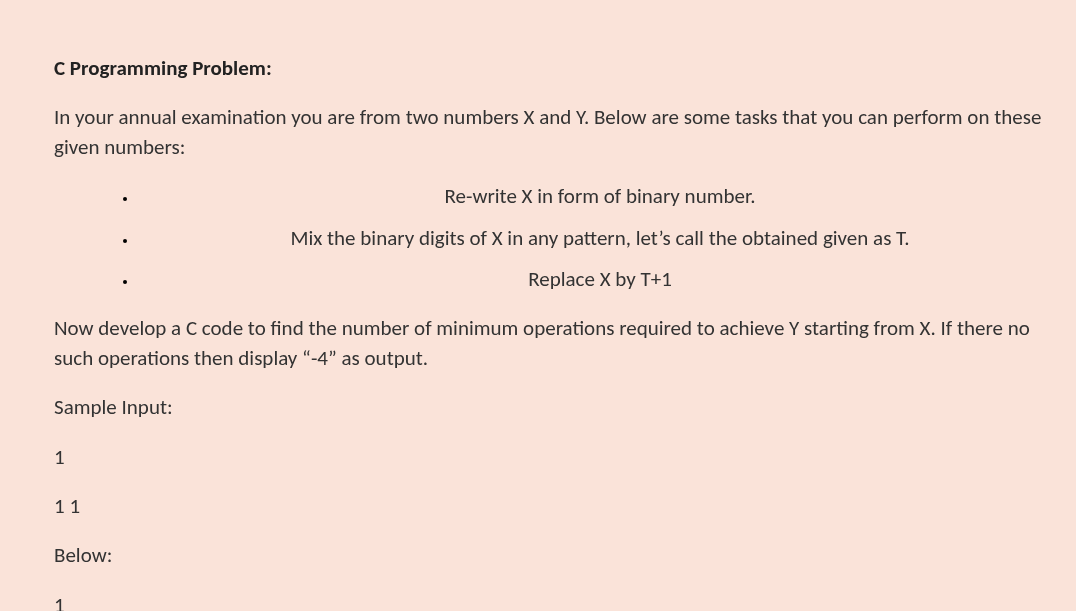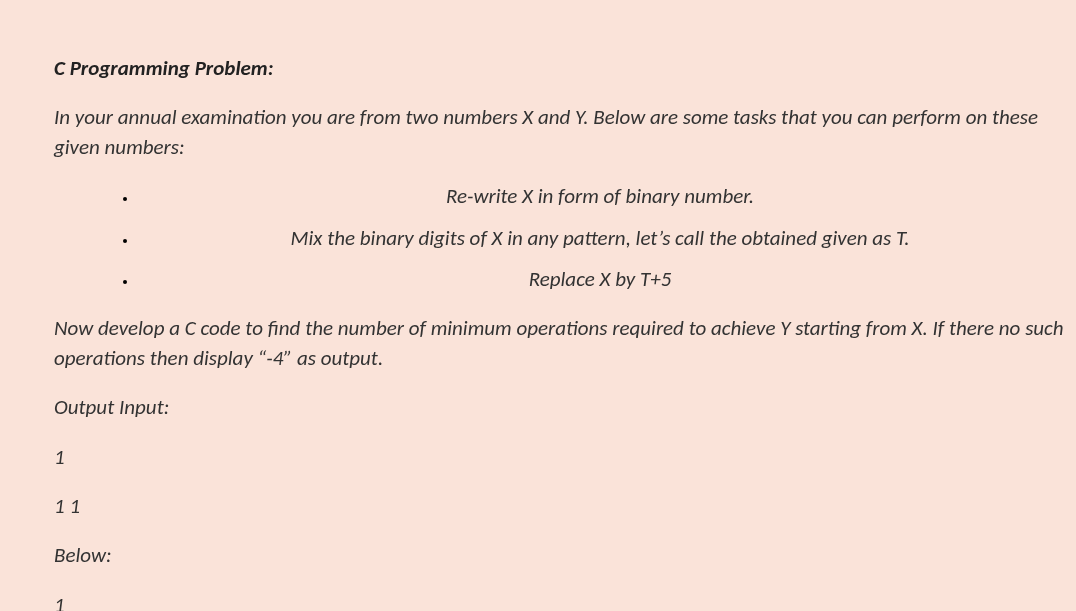--- a/index.html
+++ b/index.html
@@ -1,19 +1,18 @@
 <!DOCTYPE html>
 <html><head>
   <meta charset="utf-8">
   <style>
     * {
       margin: 12px;
       padding: 0;
       box-sizing: border-box;
-      font-style: italic;
     }
     body {
       width: 1076px;
       height: 611px;
       background-color: #fae3d9;
       font-family: Calibri, "Segoe UI", Arial, sans-serif;
       font-size: 21px;
       color: #333;
       padding: 18px 20px 18px 18px;
       line-height: 1.4;
@@ -51,22 +50,22 @@
 </head>
 <body>
 
 <div class="title">C Programming Problem:</div>
 
 <div class="paragraph">In your annual examination you are from two numbers X and Y. Below are some tasks that you can perform on these given numbers:</div>
 
 <ul class="bullet-list">
   <li>Re-write X in form of binary number.</li>
   <li>Mix the binary digits of X in any pattern, let’s call the obtained given as T.</li>
-  <li>Replace X by T+5</li>
+  <li>Replace X by T+1</li>
 </ul>
 
 <div class="paragraph">Now develop a C code to find the number of minimum operations required to achieve Y starting from X. If there no such operations then display “-4” as output.</div>
 
-<div class="line">Output Input:</div>
+<div class="line">Sample Input:</div>
 <div class="line">1</div>
 <div class="line">1 1</div>
 <div class="line">Below:</div>
 <div class="line">1</div>
 
 </body></html>

